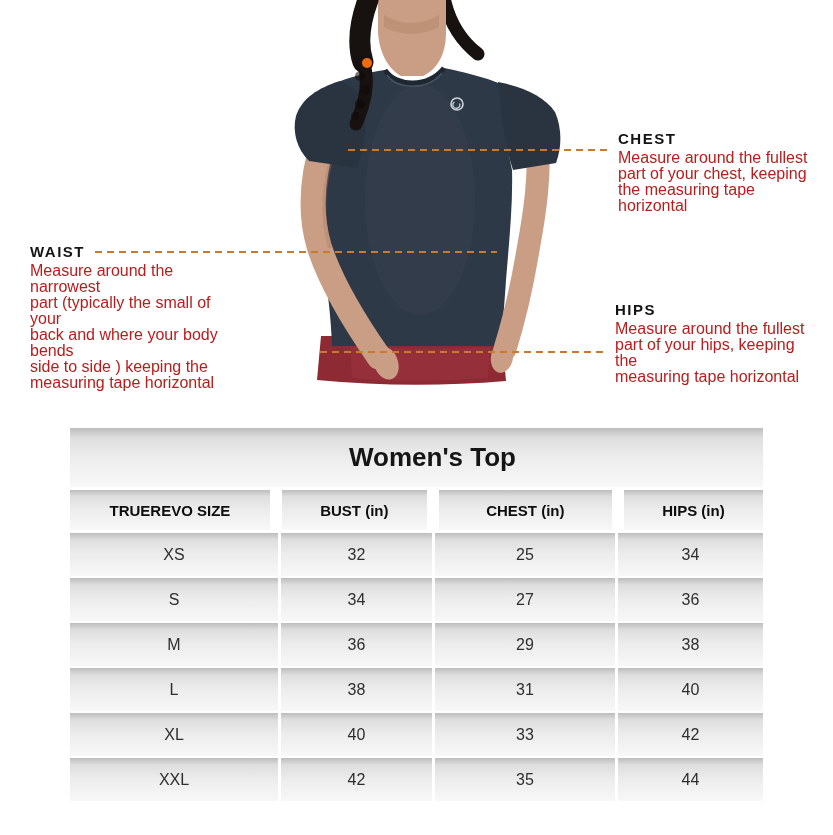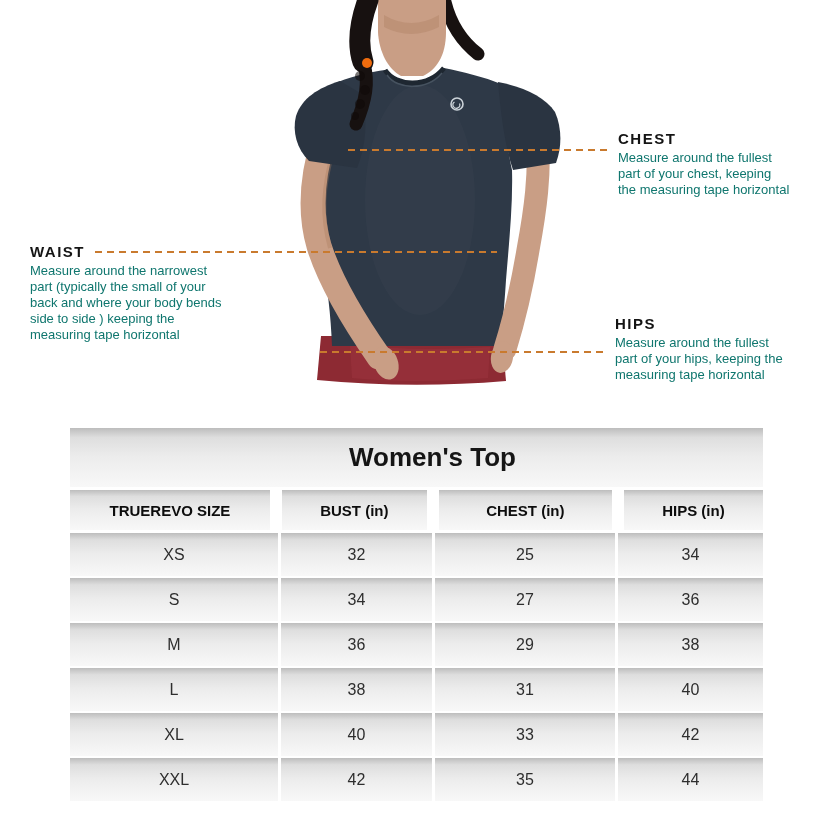--- a/index.html
+++ b/index.html
@@ -2,24 +2,24 @@
 <html><head>
 <meta charset="utf-8">
 <style>
   html,body{margin:0;padding:0;background:#ffffff;}
   #stage{position:relative;width:833px;height:835px;background:#ffffff;overflow:hidden;
          font-family:"Liberation Sans",sans-serif;}
 
   
   .callout{position:absolute;}
   .callout .hd{font-size:15px;font-weight:bold;letter-spacing:1.5px;color:#141414;margin-bottom:3px;}
-  .callout .ln{font-size:13px;line-height:16px;color:#0f766e;}
+  .callout .ln{font-size:16px;line-height:16px;color:#b91c1c;}
   #chest-callout{left:618px;top:130px;width:200px;}
   #waist-callout{left:30px;top:243px;width:210px;}
-  #hips-callout{left:615px;top:315px;width:200px;}
+  #hips-callout{left:615px;top:301px;width:200px;}
 
   
   #size-chart{position:absolute;left:70px;top:428px;width:693px;}
   .gloss{background:linear-gradient(180deg,#bdbdbd 0%,#dedede 16%,#ececec 48%,#f8f8f8 100%);}
   .title-band{height:59px;display:flex;align-items:center;justify-content:center;margin-bottom:3px;padding-left:32px;}
   .title-band span{font-size:26px;font-weight:bold;color:#151515;}
   .t-row{display:flex;gap:12px;margin-bottom:3px;}
   .d-row{display:flex;gap:3px;margin-bottom:2px;}
   .cell{display:flex;align-items:center;justify-content:center;}
   .t-row .cell{height:40px;font-size:15px;font-weight:bold;color:#0d0d0d;}

